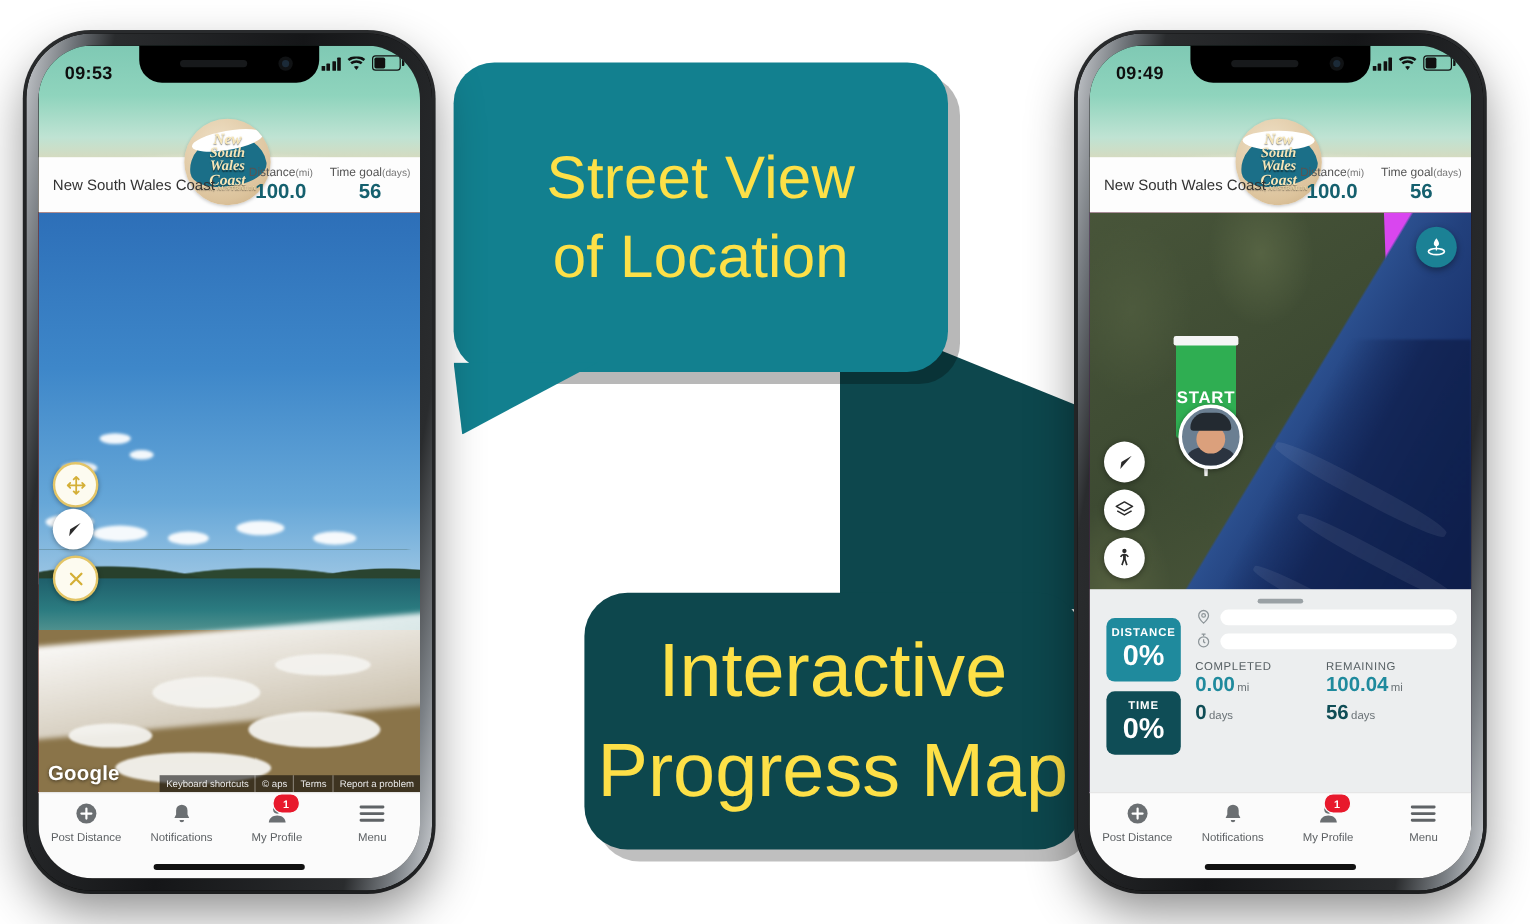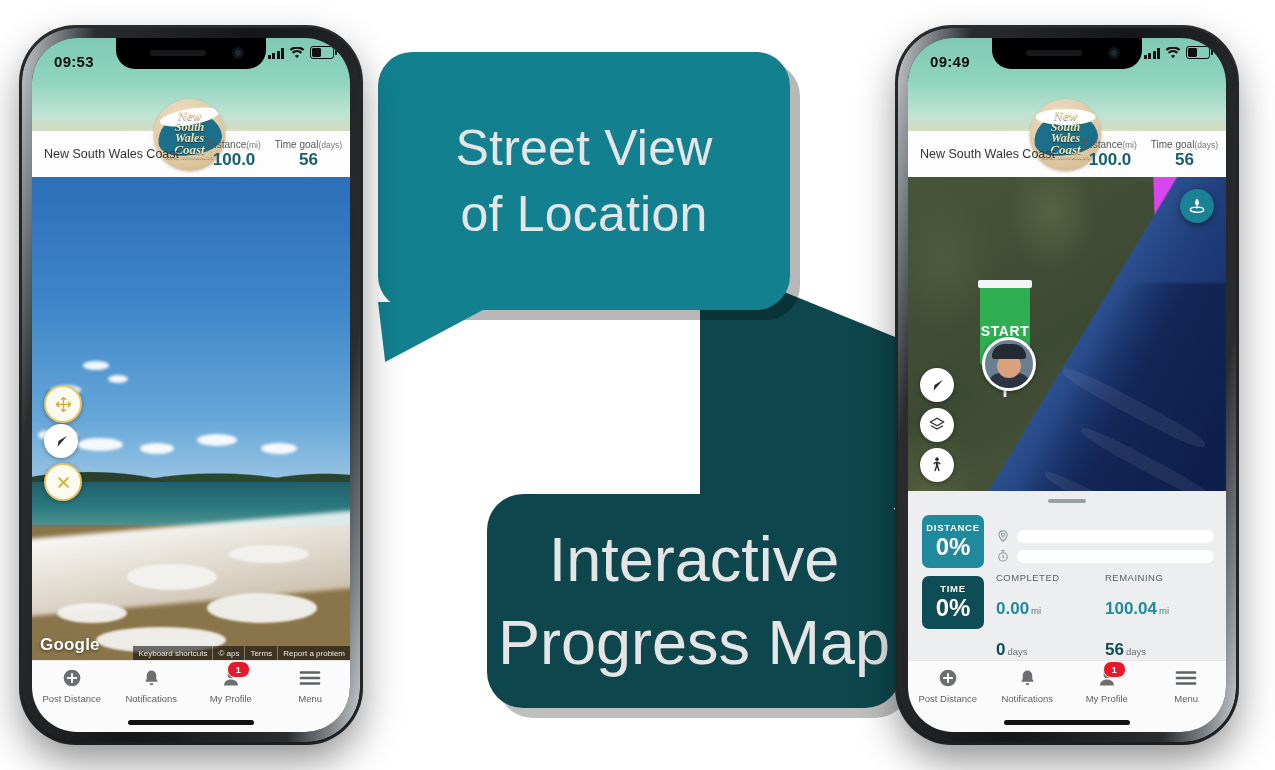--- a/index.html
+++ b/index.html
@@ -4,21 +4,21 @@
 <style>
   html,body{margin:0;padding:0;}
   body{
     width:1275px;height:770px;background:#ffffff;overflow:hidden;
     font-family:"Liberation Sans", sans-serif;
     position:relative;
   }
   .stage{position:absolute;inset:0;}
 
   
-  .callout{position:absolute;color:#e5e5e5;display:flex;align-items:center;justify-content:center;text-align:center;}
+  .callout{position:absolute;color:#fde047;display:flex;align-items:center;justify-content:center;text-align:center;}
   #callout-top{
     left:378px;top:52px;width:412px;height:258px;
     background:#12808f;border-radius:34px 34px 34px 34px;
     box-shadow:10px 10px 0 rgba(0,0,0,.28);
   }
   #callout-top .tail{
     position:absolute;left:-0px;bottom:-52px;width:120px;height:60px;
     background:#12808f;clip-path:polygon(0 0,100% 0,6% 100%);
   }
   #callout-top .ctext{font-size:50px;line-height:1.32;font-weight:400;letter-spacing:.2px;position:relative;z-index:2;}
@@ -180,28 +180,28 @@
   
   .sheet{position:absolute;left:0;right:0;bottom:71px;height:170px;background:#eceeef;z-index:8;}
   .grab{position:absolute;left:50%;transform:translateX(-50%);top:8px;width:38px;height:4px;border-radius:2px;background:#9aa1a5;}
   .tiles{position:absolute;left:14px;top:24px;width:62px;}
   .tile{width:62px;border-radius:7px;color:#fff;text-align:center;padding:7px 0 9px;}
   .tile.distance{background:#1f8a9d;}
   .tile.time{background:#0f4d56;margin-top:8px;}
   .tile .tl{font-size:9.5px;font-weight:700;letter-spacing:.7px;}
   .tile .tv{font-size:24px;font-weight:700;line-height:1.05;margin-top:1px;}
 
-  .prog{position:absolute;left:88px;right:12px;top:38px;}
+  .prog{position:absolute;left:88px;right:12px;top:16px;}
   .prow{display:flex;align-items:center;gap:7px;margin-bottom:6px;}
   .prow .bar{flex:1;height:13px;border-radius:7px;background:#fff;}
   .stats2{display:flex;margin-top:9px;}
   .stats2 .col{flex:1;}
   .stats2 .hd{font-size:9.5px;color:#565f63;letter-spacing:.5px;}
-  .stats2 .big{font-size:17px;font-weight:700;color:#1f8a9d;margin-top:16px;}
-  .stats2 .big.dark{color:#0f4d56;margin-top:21px;}
+  .stats2 .big{font-size:17px;font-weight:700;color:#1f8a9d;margin-top:0;}
+  .stats2 .big.dark{color:#0f4d56;margin-top:3px;}
   .stats2 .un{font-size:9.5px;font-weight:400;color:#6a7276;margin-left:2px;}
 
   
   .nav{position:absolute;left:0;right:0;bottom:0;height:71px;background:#fbfbfb;z-index:25;
     border-top:1px solid #e6e6e6;}
   .nav .items{display:flex;height:54px;}
   .nav .item{flex:1;display:flex;flex-direction:column;align-items:center;justify-content:flex-start;padding-top:6px;position:relative;}
   .nav .ic{height:22px;display:flex;align-items:center;justify-content:center;position:relative;}
   .nav .lb{font-size:9.5px;color:#5d6164;margin-top:4px;}
   .badge{position:absolute;right:-9px;top:-6px;min-width:15px;height:15px;border-radius:8px;background:#e8192c;

